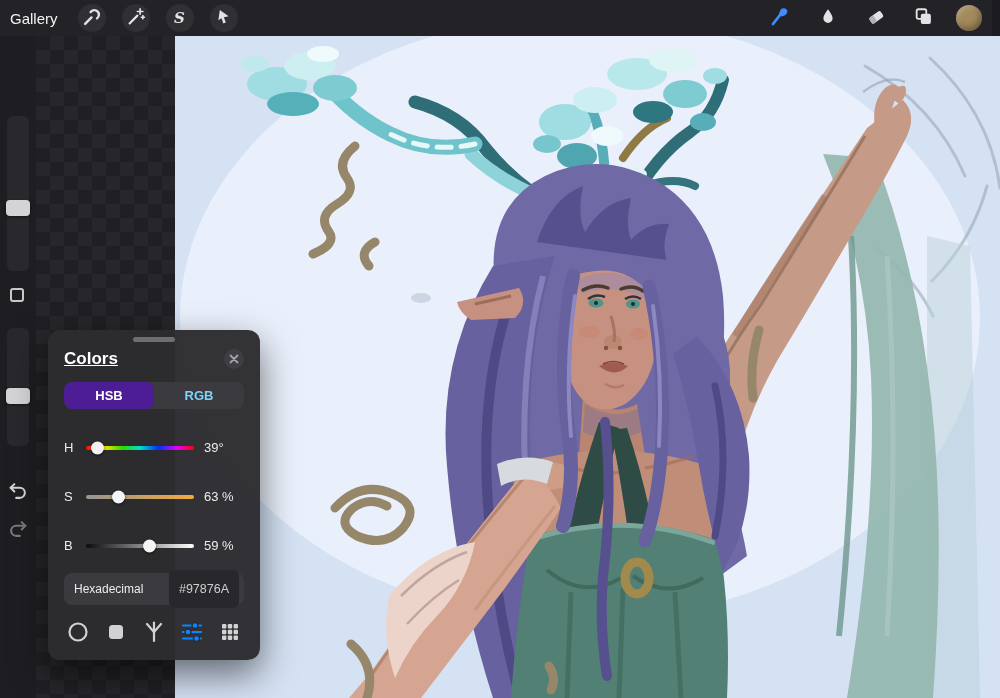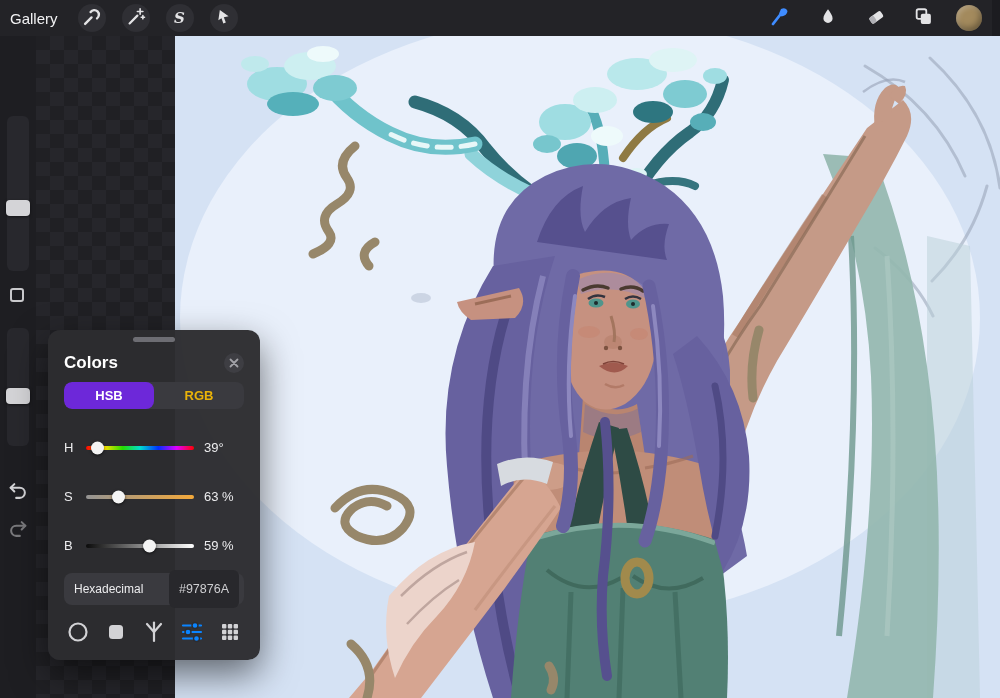--- a/index.html
+++ b/index.html
@@ -43,28 +43,28 @@
              background-image:conic-gradient(#26262b 25%, transparent 25% 50%, #26262b 50% 75%, transparent 75%);
              background-size:28px 28px;}
   .canvas{position:absolute;left:139px;top:0;width:825px;height:662px;background:#d5e2f4;cursor:crosshair;}
   .canvas svg{display:block;width:825px;height:662px;}
 
   
   .colors-panel{position:absolute;left:48px;top:330px;width:212px;box-sizing:border-box;
                 background:rgba(44,44,48,.97);border-radius:12px;padding:5px 16px 14px;
                 box-shadow:0 14px 36px rgba(0,0,0,.55);z-index:10;color:#fff;}
   .drag-bar{width:42px;height:5px;border-radius:3px;background:#6d6d73;margin:2px auto 7px;cursor:grab;}
-  .phead{display:flex;justify-content:space-between;align-items:flex-end;height:24px;margin-bottom:9px;}
+  .phead{display:flex;justify-content:space-between;align-items:flex-start;height:24px;margin-bottom:9px;text-decoration:underline;}
   .ptitle{font-size:17px;font-weight:700;color:#fff;}
   .close{width:20px;height:20px;border-radius:50%;background:#3e3e43;border:none;padding:0;
          display:flex;align-items:center;justify-content:center;cursor:pointer;}
   .tabs{display:flex;background:#3a3a3f;border-radius:8px;height:27px;margin-bottom:14px;overflow:hidden;}
   .tab{flex:1;display:flex;align-items:center;justify-content:center;font-size:13px;font-weight:600;
-       color:#eab308;border:none;background:none;cursor:pointer;font-family:inherit;}
-  .tab.active{background:#6d28d9;border-radius:8px;color:#fff;}
+       color:#7dd3fc;border:none;background:none;cursor:pointer;font-family:inherit;}
+  .tab.active{background:#4c1d95;border-radius:8px;color:#fff;}
   .srow{display:flex;align-items:center;height:49px;}
   .slabel{width:16px;font-size:13px;color:#ececee;}
   .strack{position:relative;flex:1;height:4px;border-radius:2px;margin:0 10px 0 6px;cursor:pointer;}
   .track-h{background:linear-gradient(to right,#ff0000,#ffe100 17%,#25dd00 34%,#00ddcf 50%,#0030ff 67%,#e000ff 84%,#ff0000);}
   .track-s{background:linear-gradient(to right,#949494,#f4a93a);}
   .track-b{background:linear-gradient(to right,#0b0b0b,#ffffff);}
   .knob{position:absolute;top:50%;transform:translateY(-50%);width:13px;height:13px;border-radius:50%;
         background:#f4f4f4;box-shadow:0 1px 3px rgba(0,0,0,.65);cursor:grab;}
   .sval{width:40px;text-align:left;font-size:13px;color:#ececee;}
   .hexrow{display:flex;align-items:center;justify-content:space-between;background:#3a3a3f;

